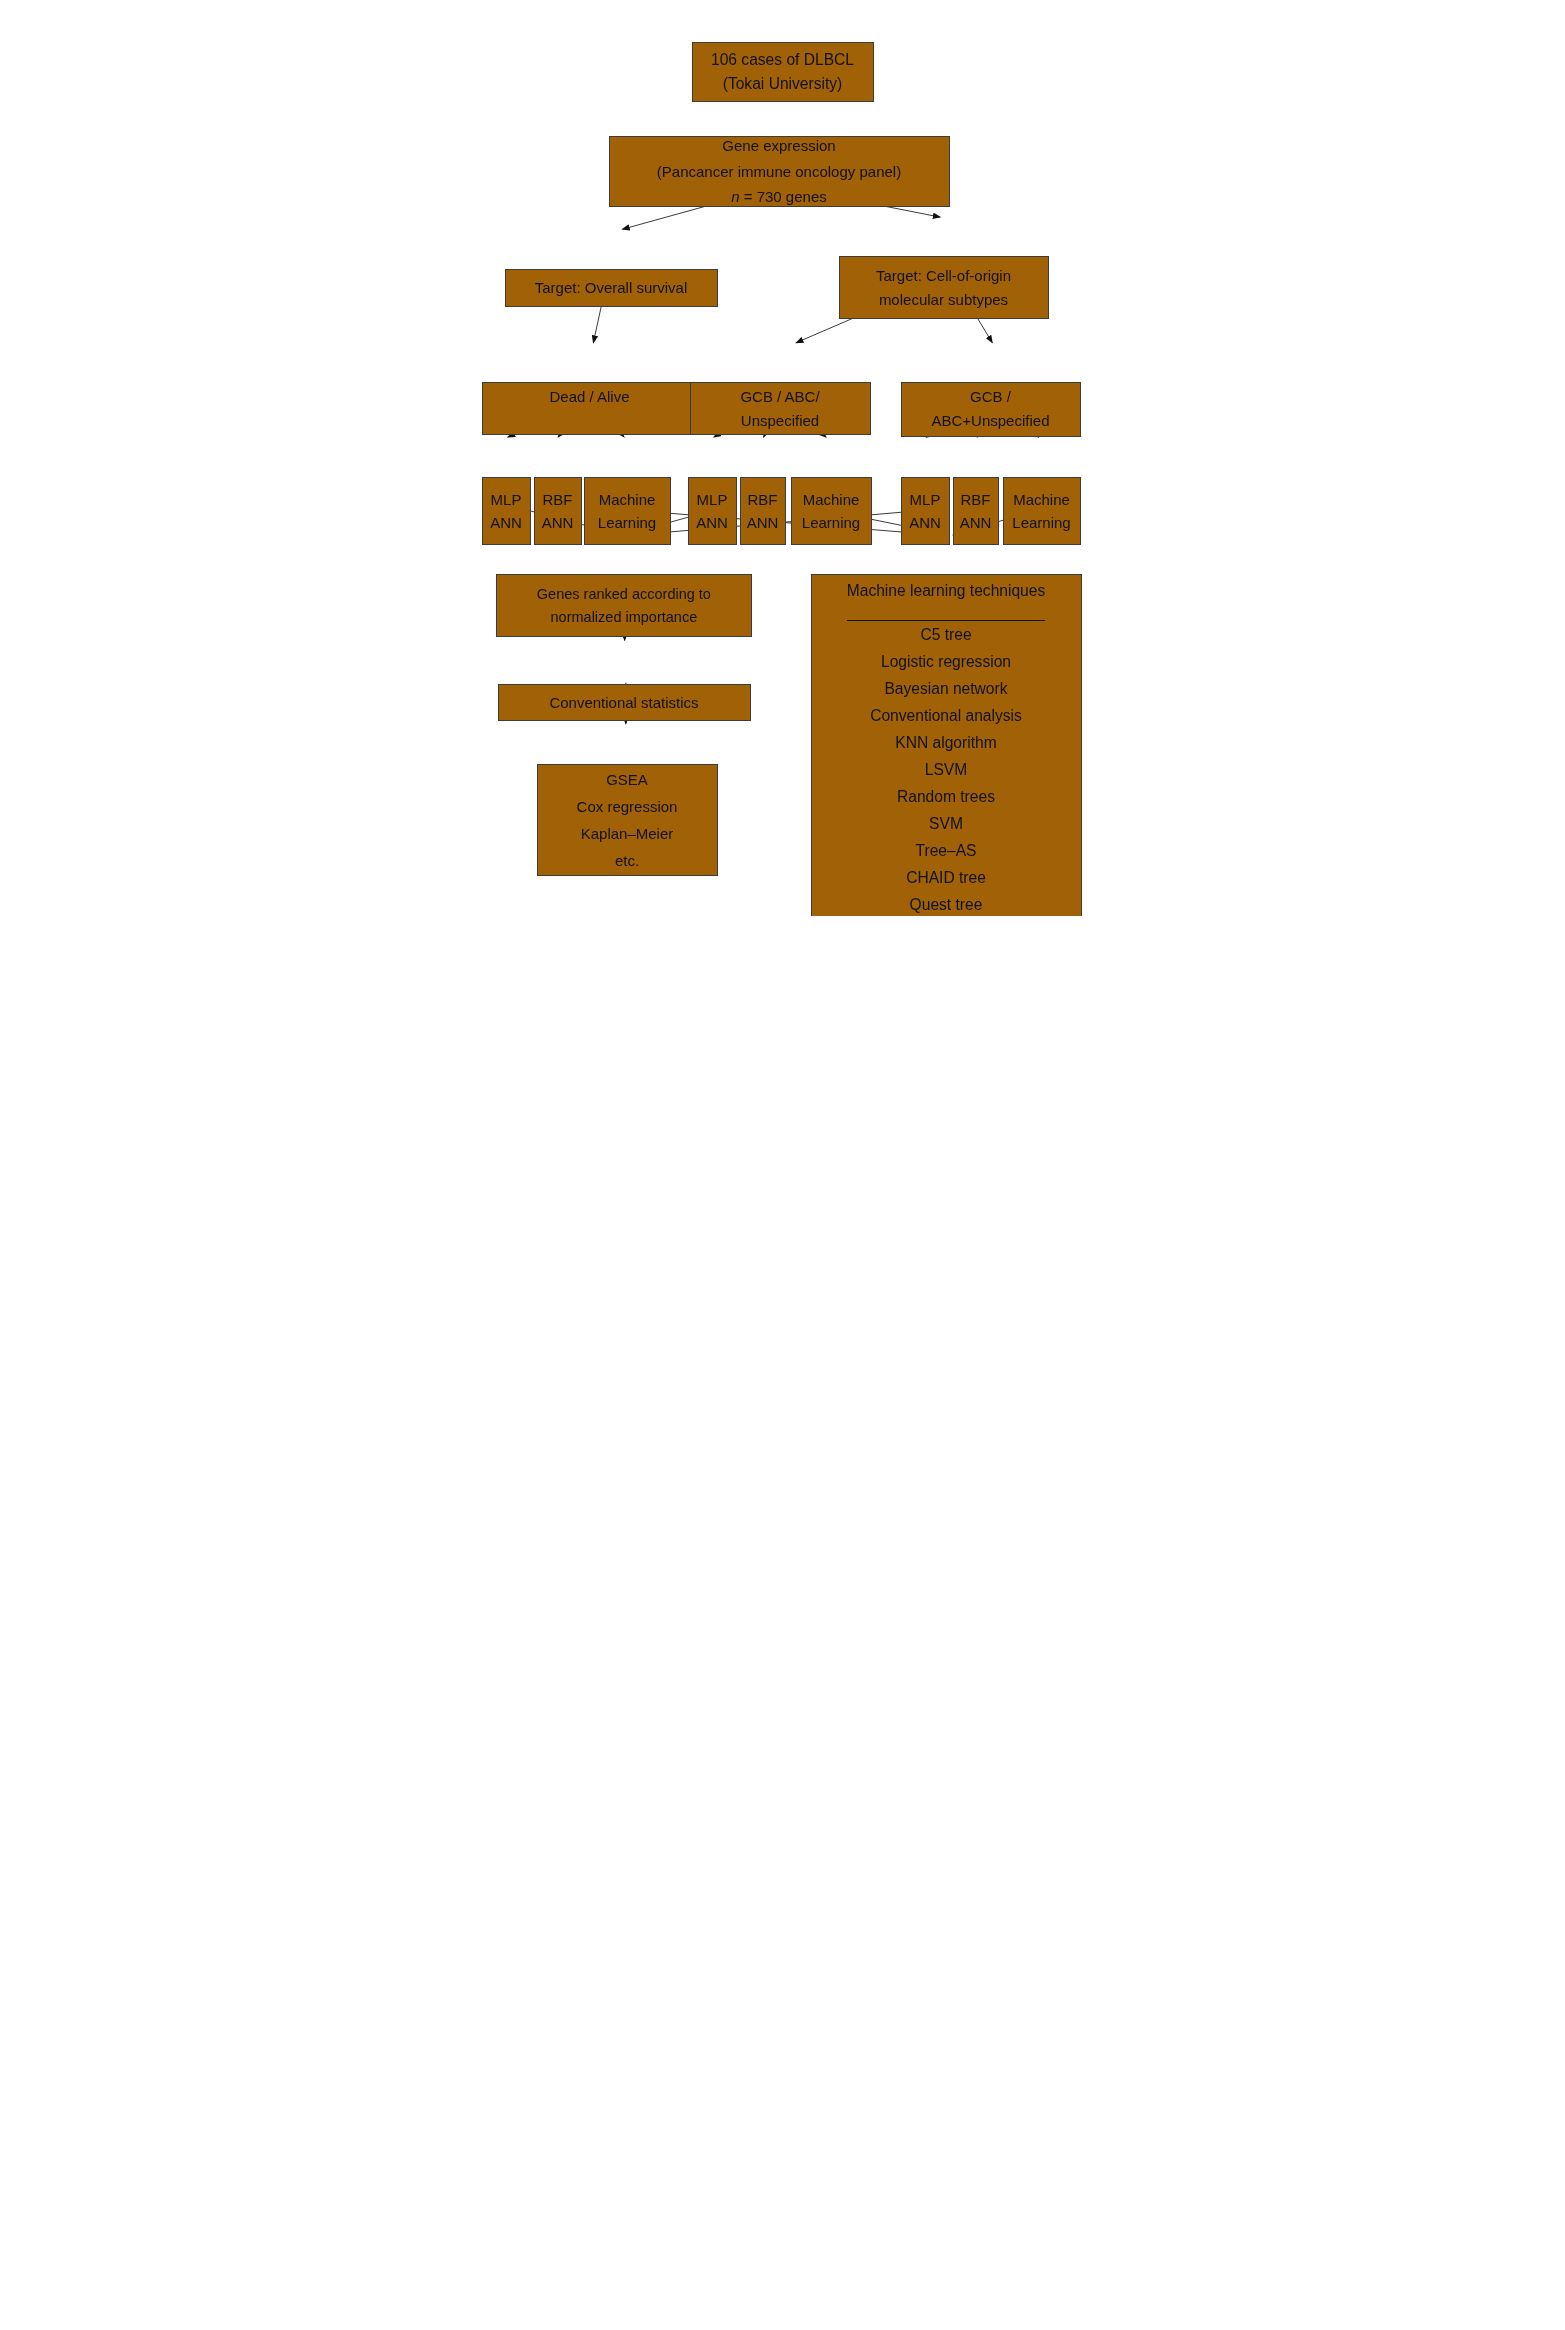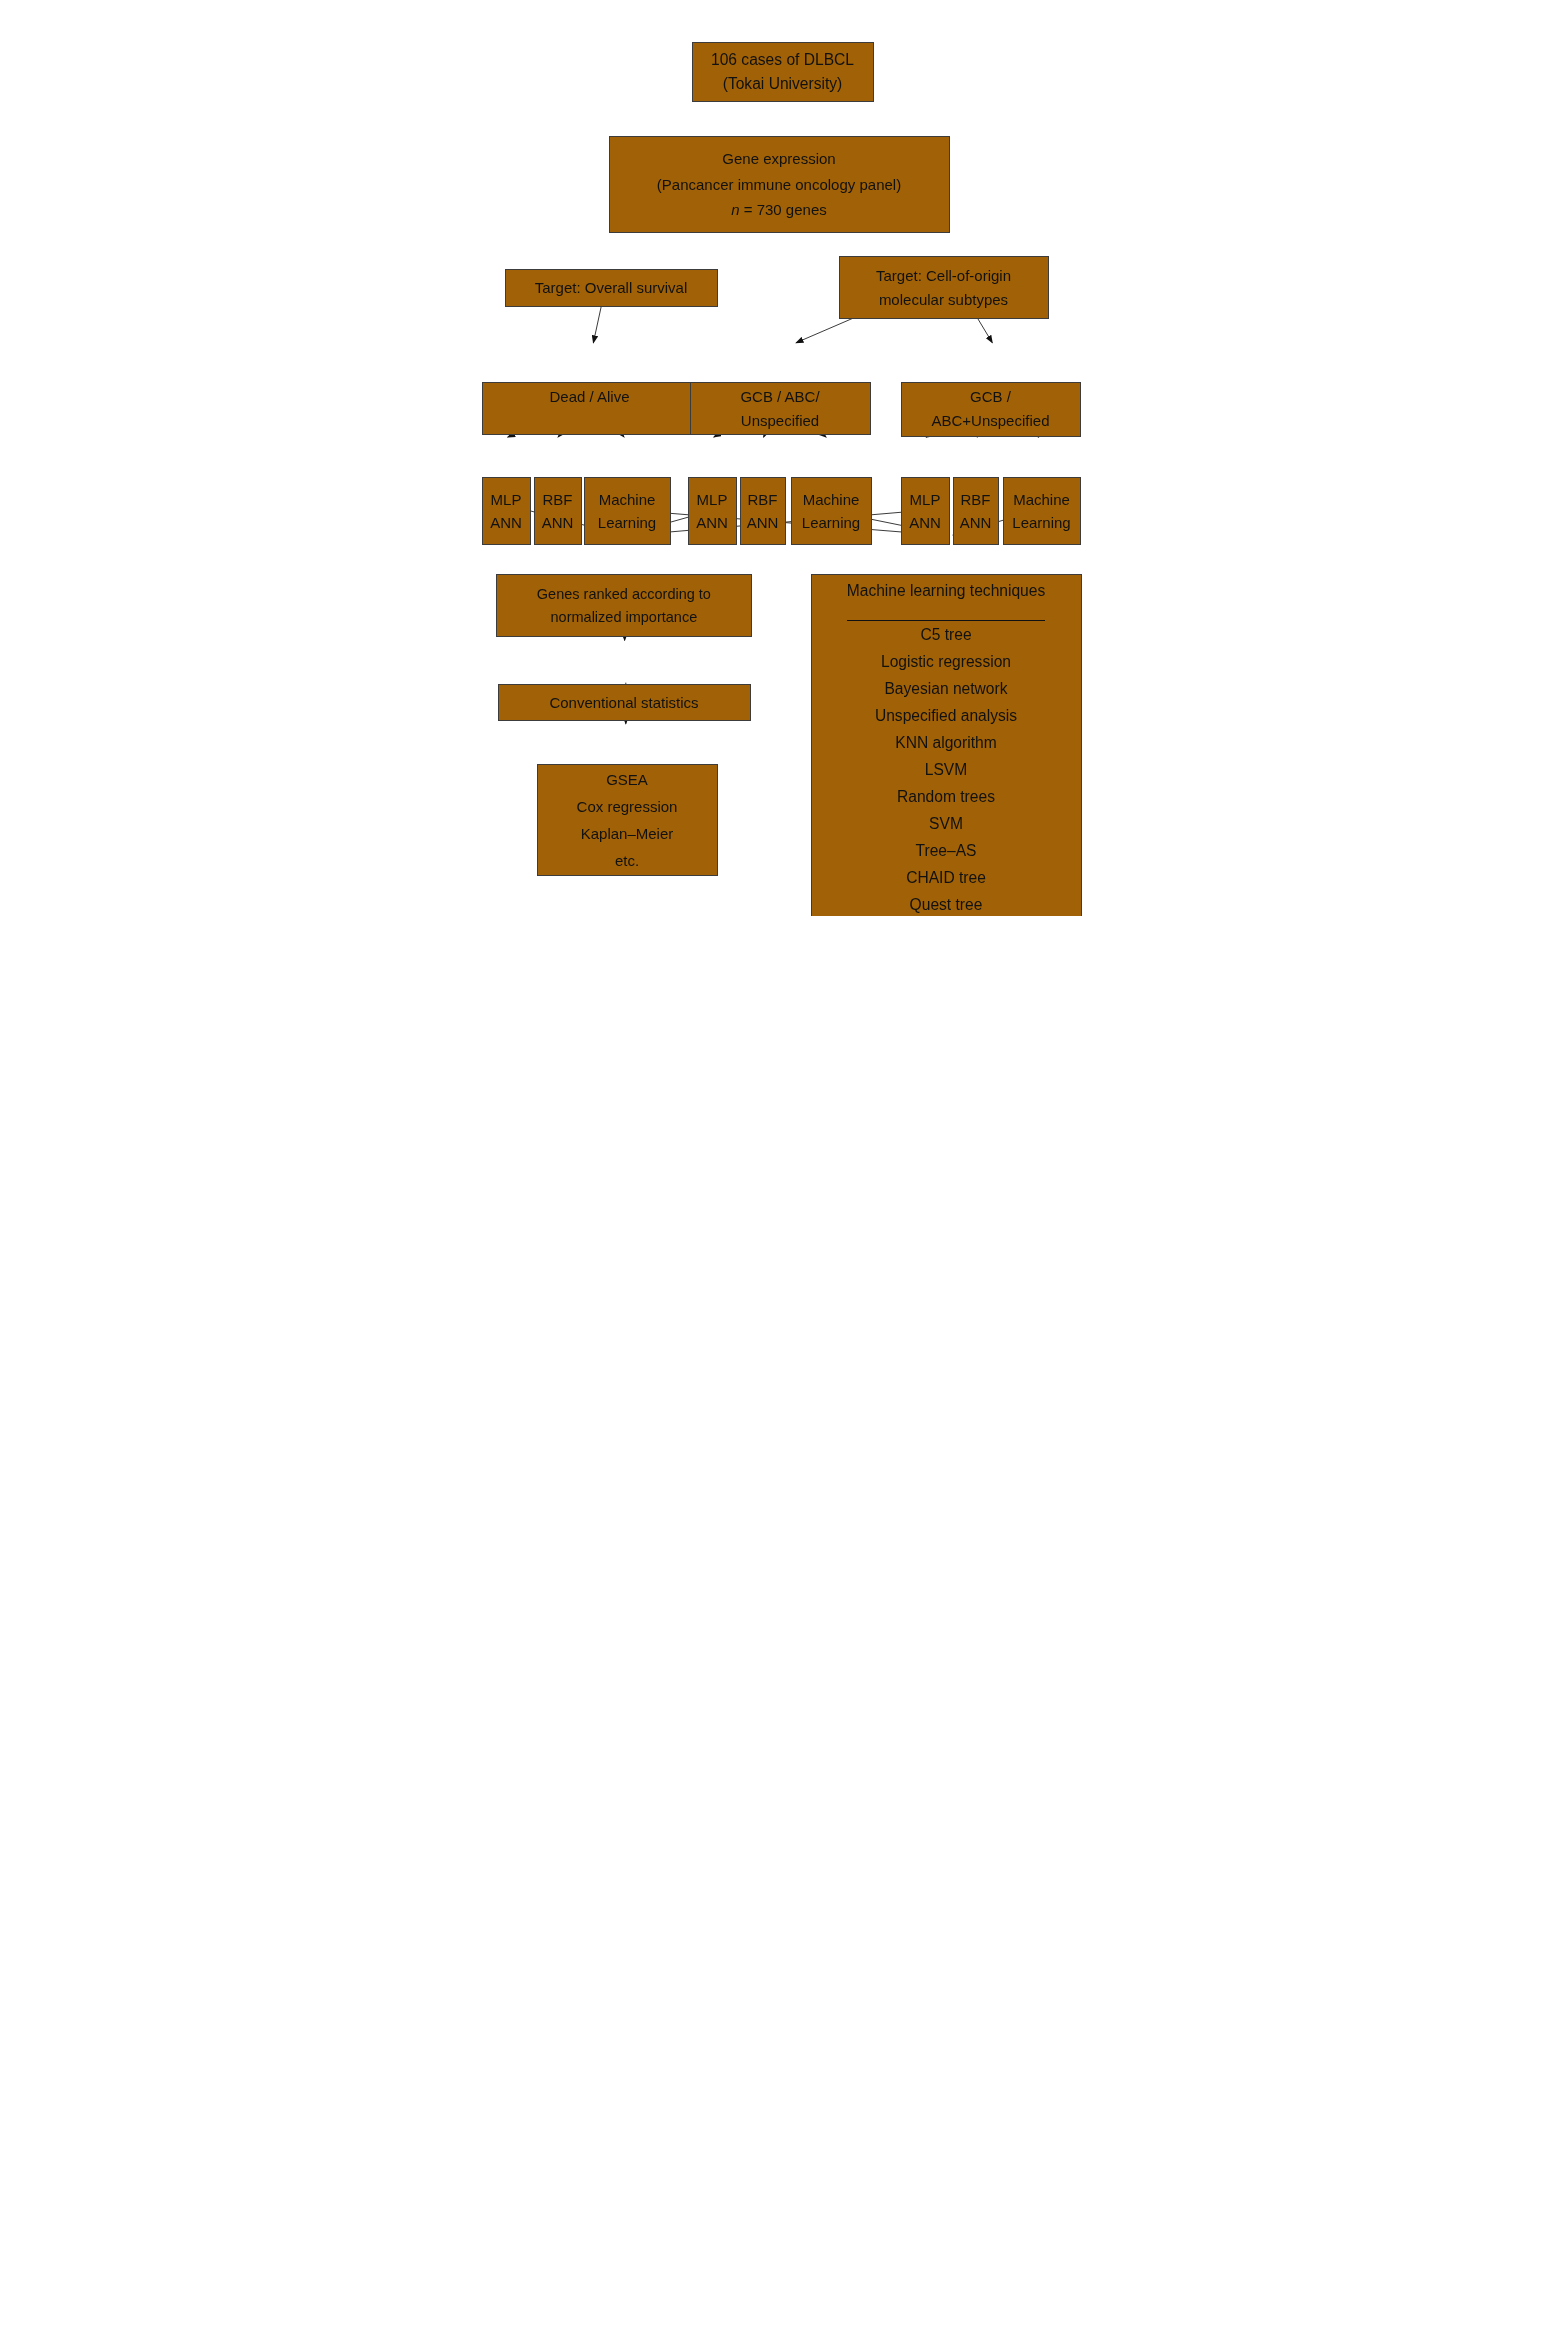--- a/index.html
+++ b/index.html
@@ -100,21 +100,21 @@
       <line x1="258" y1="1038" x2="258" y2="1106" marker-end="url(#ah)"></line>
       <line x1="260" y1="1179" x2="260" y2="1250" marker-end="url(#ah)"></line>
     </g>
   </svg>
 
   <div class="box" style="left:217px; top:5.8px; width:182px; height:60px; font-size:15.6px;">
     <div>106 cases of DLBCL</div>
     <div>(Tokai University)</div>
   </div>
 
-  <div class="box" style="left:134px; top:100px; width:341px; height:97px;">
+  <div class="box" style="left:134px; top:100px; width:341px; height:71px;">
     <div class="small-line">Gene expression</div>
     <div class="small-line">(Pancancer immune oncology panel)</div>
     <div class="small-line"><span class="it">n</span><span> = 730 genes</span></div>
   </div>
 
   <div class="box" style="left:30px; top:233px; width:213px; height:38px;">
     <div>Target: Overall survival</div>
   </div>
   <div class="box" style="left:364px; top:220px; width:210px; height:63px;">
     <div>Target: Cell-of-origin</div>
@@ -186,21 +186,21 @@
     <div>Cox regression</div>
     <div>Kaplan–Meier</div>
     <div>etc.</div>
   </div>
 
   <div class="box top-align list-box" style="left:336px; top:538px; width:271px; height:375px;">
     <div class="row ul-title"><span>Machine learning techniques</span></div>
     <div class="row">C5 tree</div>
     <div class="row">Logistic regression</div>
     <div class="row">Bayesian network</div>
-    <div class="row">Unspecified analysis</div>
+    <div class="row">Conventional analysis</div>
     <div class="row">KNN algorithm</div>
     <div class="row">LSVM</div>
     <div class="row">Random trees</div>
     <div class="row">SVM</div>
     <div class="row">Tree–AS</div>
     <div class="row">CHAID tree</div>
     <div class="row">Quest tree</div>
     <div class="row">C&amp;R tree</div>
     <div class="row">Neural net.</div>
   </div>

